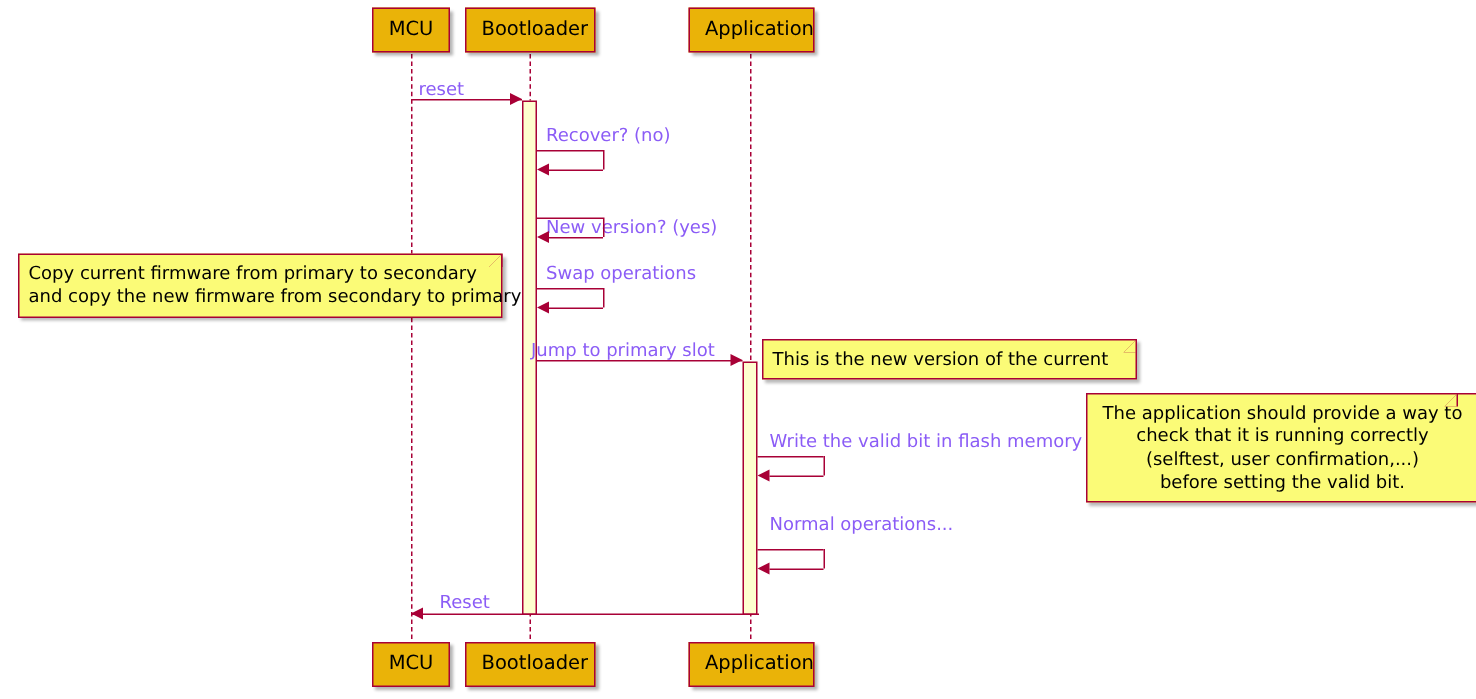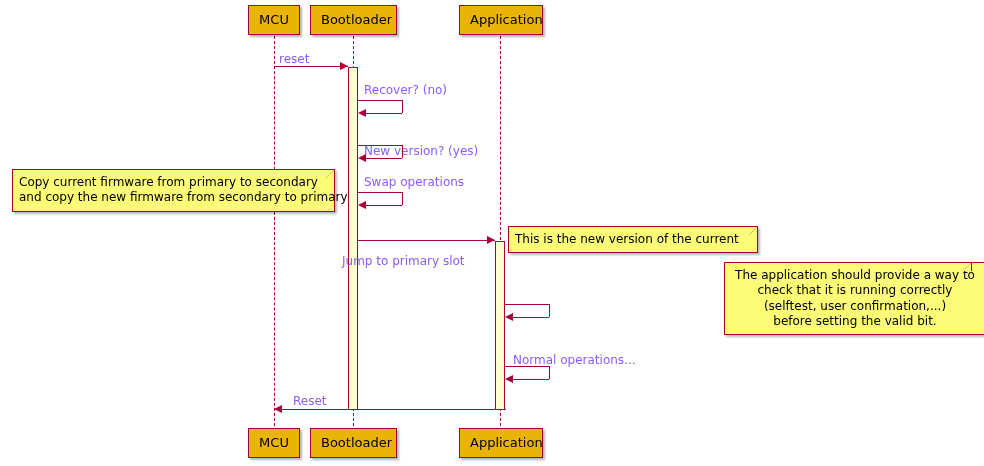--- a/index.html
+++ b/index.html
@@ -137,39 +137,40 @@
   <div class="msg-line" style="left:366px; top:205px; width:36px;"></div>
   <div class="arrow-l" style="left:358px; top:201px;"></div>
 
   <div class="note" style="left:12px; top:169px; width:323px;">Copy current firmware from primary to secondary
 and copy the new firmware from secondary to primary</div>
   <div class="note-fold" style="left:326px; top:169px;"></div>
   <div class="note-fold-inner" style="left:326px; top:170px;"></div>
 
   <div class="msg-line" style="left:358px; top:240px; width:137px;"></div>
   <div class="arrow-r" style="left:487px; top:236px;"></div>
-  <div class="msg-label" style="left:342px; top:226px;margin-top:28px;">Jump to primary slot</div>
+  <div class="msg-label" style="left:354px; top:226px;">Jump to primary slot</div>
 
   <div class="note" style="left:508px; top:226px; width:250px;">This is the new version of the current</div>
   <div class="note-fold" style="left:749px; top:226px;"></div>
   <div class="note-fold-inner" style="left:749px; top:227px;"></div>
 
+  <div class="msg-label" style="left:513px; top:287px;">Write the valid bit in flash memory</div>
   <div class="msg-line" style="left:505px; top:304px; width:44px;"></div>
   <div class="msg-vline" style="left:549px; top:304px; height:13px;"></div>
   <div class="msg-line" style="left:513px; top:317px; width:36px;"></div>
   <div class="arrow-l" style="left:505px; top:313px;"></div>
 
   <div class="note" style="left:724px; top:262px; width:272px;text-align:center;">The application should provide a way to
 check that it is running correctly
 (selftest, user confirmation,...)
 before setting the valid bit.</div>
   <div class="note-fold" style="left:963px; top:262px;"></div>
   <div class="note-fold-inner" style="left:963px; top:263px;"></div>
 
-  <div class="msg-label" style="left:513px; top:353px;">Normal operations...</div>
+  <div class="msg-label" style="left:513px; top:342px;">Normal operations...</div>
   <div class="msg-line" style="left:505px; top:366px; width:44px;"></div>
   <div class="msg-vline" style="left:549px; top:366px; height:13px;"></div>
   <div class="msg-line" style="left:513px; top:379px; width:36px;"></div>
   <div class="arrow-l" style="left:505px; top:375px;"></div>
 
   <div class="msg-line" style="left:274px; top:409px; width:232px;"></div>
   <div class="arrow-l" style="left:274px; top:405px;"></div>
   <div class="msg-label" style="left:293px; top:394px;">Reset</div>
 
 </div>

